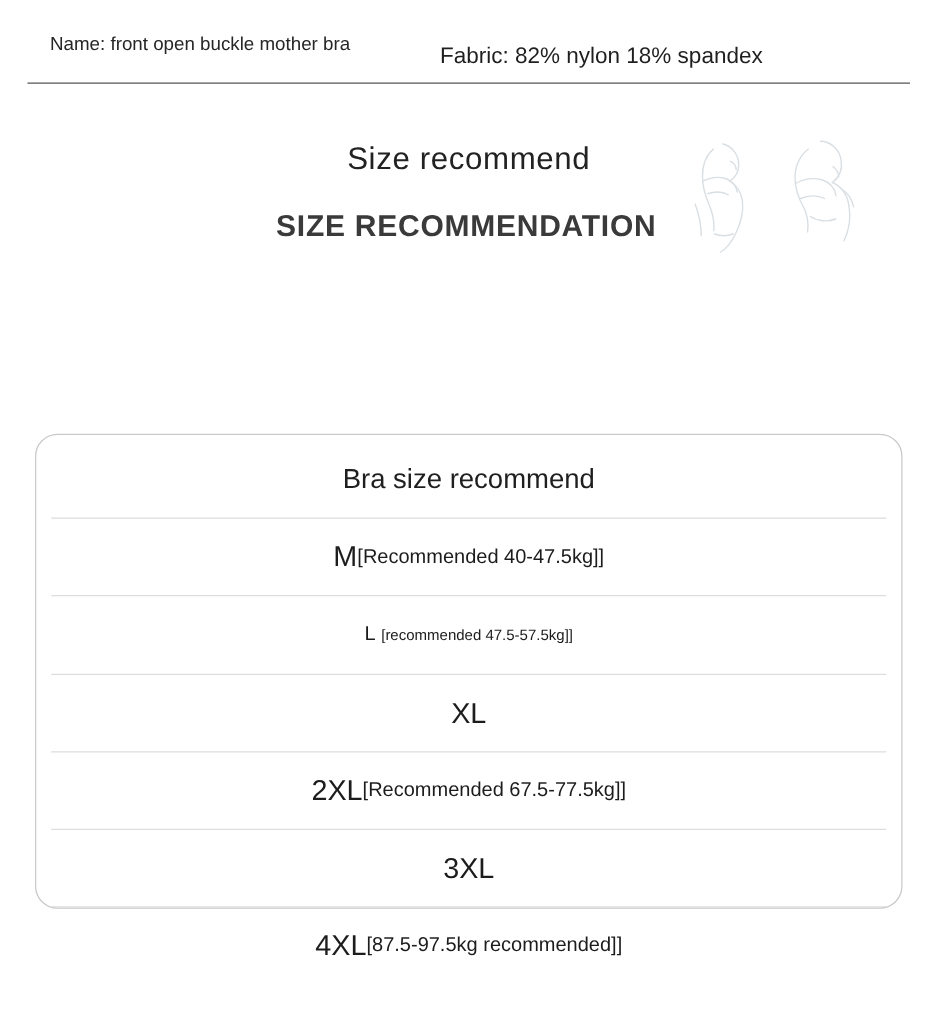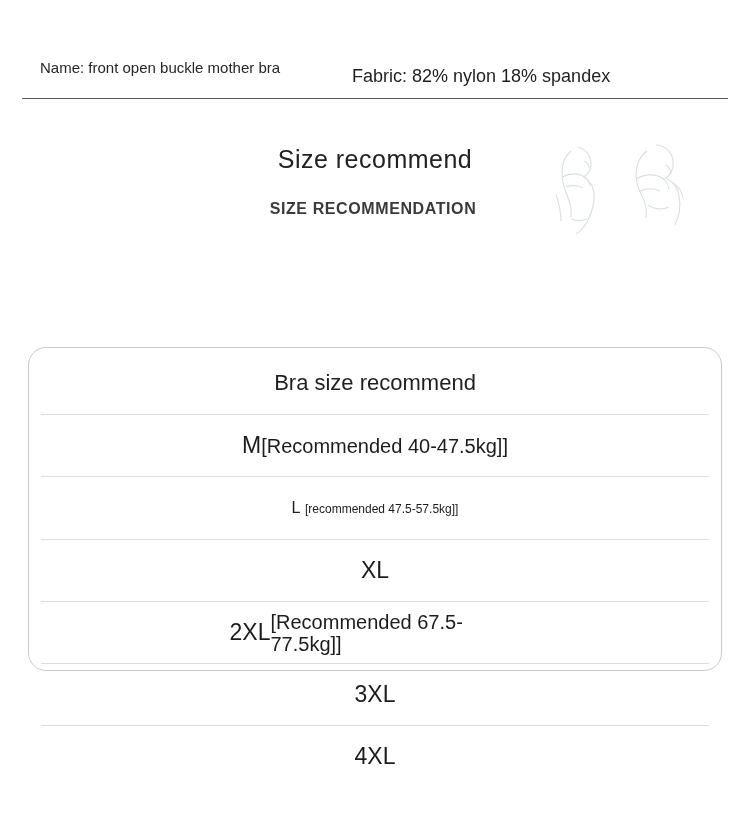--- a/index.html
+++ b/index.html
@@ -12,21 +12,21 @@
     background: #ffffff;
     font-family: "Liberation Sans", sans-serif;
     color: #2b2b2b;
     overflow: hidden;
     position: relative;
   }
 
   
   .spec-block {
     margin: 0 22px;
-    padding-top: 36px;
+    padding-top: 4px;
   }
   .spec-row {
     display: flex;
     align-items: center;
     height: 62px;
   }
   .spec-row.row1 {
     border-bottom: 1px solid #555;
   }
   .spec-row.row2 {
@@ -73,21 +73,21 @@
     text-align: center;
     position: relative;
   }
   .heading-main {
     font-size: 25px;
     color: #222;
     letter-spacing: .5px;
   }
   .heading-sub {
     margin-top: 26px;
-    font-size: 16px;
+    font-size: 24px;
     font-weight: bold;
     color: #3a3a3a;
     letter-spacing: .6px;
     padding-right: 4px;
   }
 
   
   .figures {
     position: absolute;
     right: 24px;
@@ -96,21 +96,21 @@
     height: 100px;
     opacity: .55;
   }
 
   
   .card {
     position: absolute;
     left: 28px;
     top: 347px;
     width: 694px;
-    height: 324px;
+    height: 380px;
     border: 1px solid #c9c9c9;
     border-radius: 18px;
     box-sizing: border-box;
     background: #fff;
   }
   .card-title {
     text-align: center;
     font-size: 22px;
     color: #1f1f1f;
     padding-top: 22px;
@@ -129,21 +129,21 @@
   }
   .size-code {
     font-size: 23px;
     color: #1c1c1c;
     white-space: nowrap;
   }
   .size-code.small {
     font-size: 16px;
   }
   .size-desc {
-    font-size: 20px;
+    font-size: 16px;
     color: #1c1c1c;
     line-height: 22px;
     max-width: 250px;
   }
   .size-row.inline .size-desc {
     font-size: 12px;
   }
   .size-row.inline {
     display: block;
     text-align: center;
@@ -209,16 +209,17 @@
       <span class="size-code">2XL</span>
       <span class="size-desc">[Recommended 67.5-77.5kg]]</span>
     </div>
 
     <div class="size-row">
       <span class="size-code">3XL</span>
     </div>
 
     <div class="size-row">
       <span class="size-code">4XL</span>
+      <span class="size-desc">[87.5-97.5kg recommended]]</span>
     </div>
 
   </div>
 </div>
 
 </body></html>

